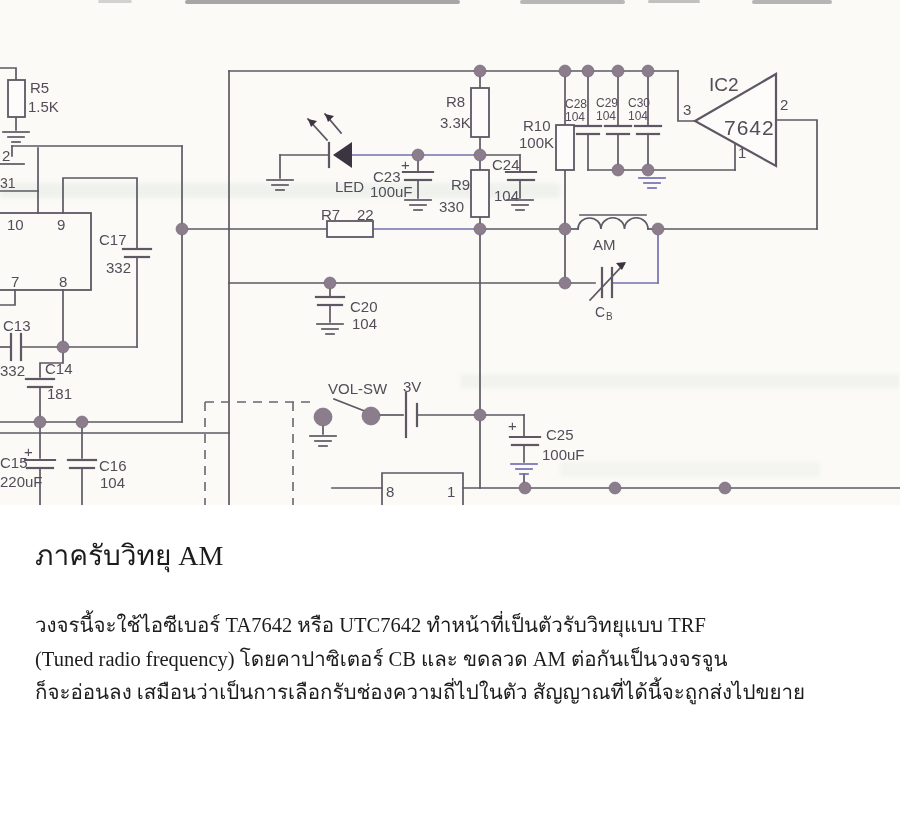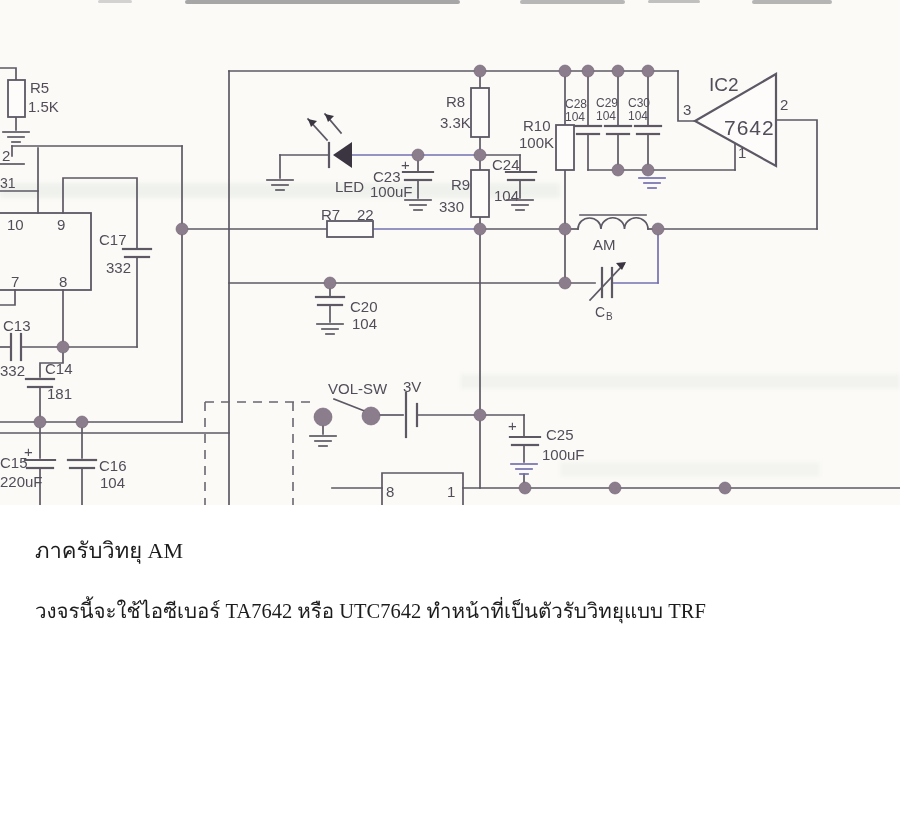--- a/index.html
+++ b/index.html
@@ -17,22 +17,22 @@
   .dot{fill:#8b7d8b;stroke:#6f6273;stroke-width:0.6;}
   .fill{fill:#3a3540;stroke:none;}
   text{fill:#524d58;font-family:"Liberation Sans",sans-serif;font-size:15px;}
   .sm{font-size:12px;}
   .md{font-size:14px;}
   .lg{font-size:19px;}
   .xl{font-size:21px;letter-spacing:1px;}
   .tiny{font-size:10px;}
   .article{position:absolute;left:0;top:505px;width:900px;height:329px;background:#ffffff;
            color:#1c1c1c;font-family:"Liberation Serif",serif;}
-  .heading{position:absolute;left:35px;top:28px;font-size:22px;white-space:nowrap;}
-  .para{position:absolute;left:35px;top:90px;font-size:20.5px;line-height:33.5px;}
+  .heading{position:absolute;left:35px;top:28px;font-size:28px;white-space:nowrap;}
+  .para{position:absolute;left:35px;top:104px;font-size:20.5px;line-height:33.5px;}
   .para div{white-space:nowrap;}
 </style>
 </head>
 <body>
 
 <div class="paper"></div>
 
 <div class="smudge" style="left:185px;top:0;width:275px;height:4px;background:#6f6f72;opacity:.6;"></div>
 <div class="smudge" style="left:520px;top:0;width:105px;height:4px;background:#77777a;opacity:.5;"></div>
 <div class="smudge" style="left:648px;top:0;width:52px;height:3px;background:#7a7a7d;opacity:.45;"></div>
@@ -369,14 +369,16 @@
     <circle class="dot" cx="525" cy="488" r="6"></circle>
     <circle class="dot" cx="615" cy="488" r="6"></circle>
     <circle class="dot" cx="725" cy="488" r="6"></circle>
   </g>
 </svg>
 
 <div class="article">
   <div class="heading">ภาครับวิทยุ AM</div>
   <div class="para">
     <div>วงจรนี้จะใช้ไอซีเบอร์ TA7642 หรือ UTC7642 ทำหน้าที่เป็นตัวรับวิทยุแบบ TRF</div>
+    <div>(Tuned radio frequency) โดยคาปาซิเตอร์ CB และ ขดลวด AM ต่อกันเป็นวงจรจูน</div>
+    <div>ก็จะอ่อนลง เสมือนว่าเป็นการเลือกรับช่องความถี่ไปในตัว สัญญาณที่ได้นี้จะถูกส่งไปขยาย</div>
   </div>
 </div>
 
 </body></html>

